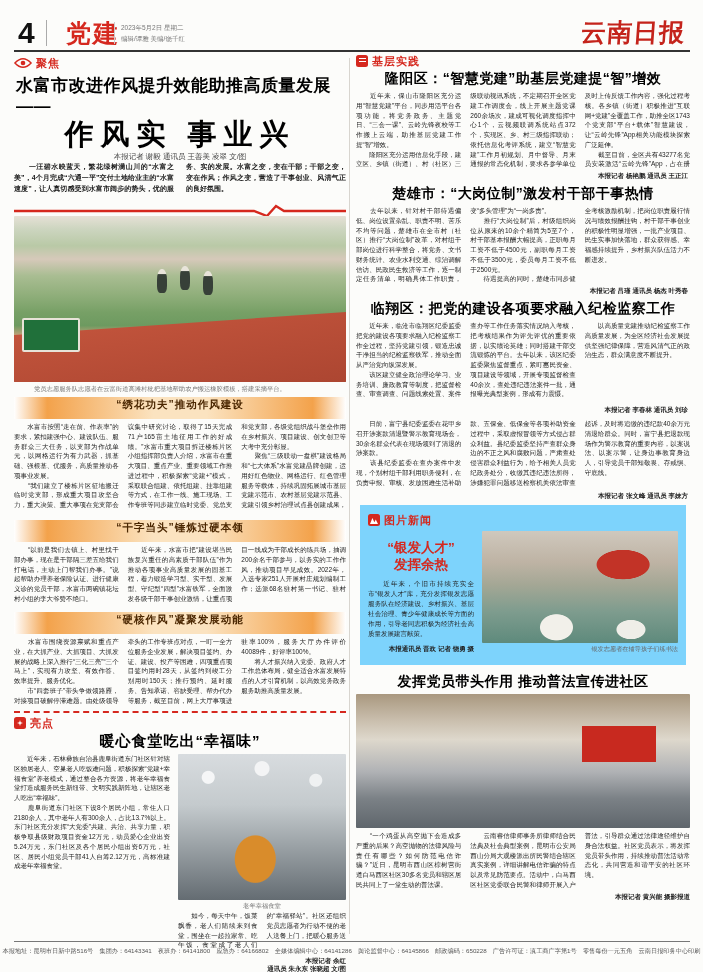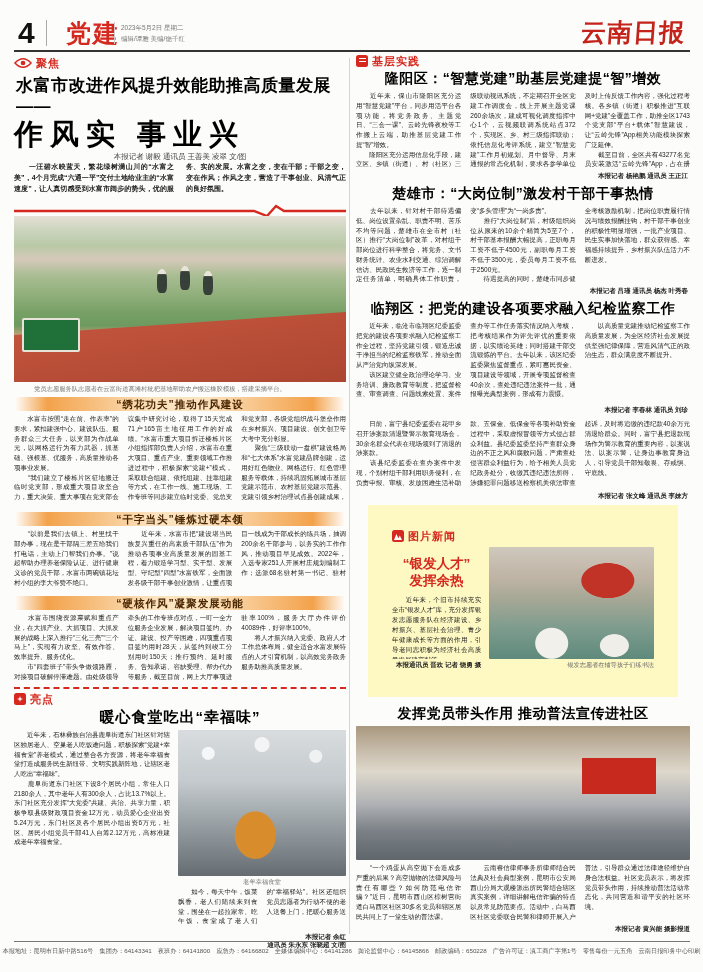--- a/index.html
+++ b/index.html
@@ -28,27 +28,27 @@
   .sq-icon{display:inline-block;width:12px;height:12px;background:#d5281e;border-radius:2.5px;position:relative;}
   .sq-icon .detail{position:absolute;left:2.5px;right:2.5px;top:3px;height:6px;
            background:repeating-linear-gradient(#fff 0 1px,transparent 1px 3px);}
   .sq-icon .mountain{position:absolute;left:2px;right:2px;bottom:2px;height:6px;background:#fff;
            clip-path:polygon(0 100%,30% 0,55% 70%,72% 25%,100% 100%);}
   .sq-icon .spark{position:absolute;left:3px;top:3px;width:6px;height:6px;background:#fff;
            clip-path:polygon(50% 0,62% 38%,100% 50%,62% 62%,50% 100%,38% 62%,0 50%,38% 38%);}
 
   
   .kicker{font-size:17px;font-weight:800;color:#000;margin:4px 0 0 2px;letter-spacing:.5px;}
-  .headline{font-size:29px;font-weight:900;text-align:left;letter-spacing:7px;line-height:34px;color:#000;}
+  .headline{font-size:29px;font-weight:900;text-align:center;letter-spacing:7px;line-height:34px;color:#000;}
   .byline-c{text-align:center;font-size:7.5px;color:#444;height:11px;line-height:11px;}
   .intro{column-count:2;column-gap:12px;column-fill:auto;height:40px;overflow:hidden;
          font-size:7px;font-weight:600;line-height:1.55;text-align:justify;white-space:pre-wrap;margin-bottom:2px;}
   .redline{display:block;margin-bottom:0;}
   .caption{font-size:6.3px;color:#777;line-height:9px;margin:2px 0 4px;text-indent:20px;}
-  .subhead{height:14px;line-height:14px;text-align:center;font-size:10.5px;font-weight:800;color:#4a2600;
+  .subhead{height:22px;line-height:14px;text-align:center;font-size:10.5px;font-weight:800;color:#4a2600;
            margin-bottom:3px;letter-spacing:1px;
            background:linear-gradient(90deg,#fff 0%,#f3a24b 10%,#fbe3c0 42%,#fbe3c0 58%,#f3a24b 90%,#fff 100%);}
   .body-txt{font-size:6.5px;line-height:1.5;color:#222;text-align:justify;white-space:pre-wrap;overflow:hidden;}
   .cols3{column-count:3;column-gap:9px;column-fill:auto;}
   .cols2{column-count:2;column-gap:9px;column-fill:auto;}
   .b1{height:95px;margin-bottom:3px;}
   .b2{height:64px;margin-bottom:3px;}
   .b3{height:70px;margin-bottom:4px;}
   .dash-div{border-top:2px dashed #d5281e;margin-bottom:3px;}
   .hl-title{font-size:15px;font-weight:900;text-align:center;margin:2px 0 3px;color:#000;letter-spacing:1px;}
@@ -81,21 +81,21 @@
       radial-gradient(ellipse at 76% 88%,#efeee8 0 14px,transparent 15px),
       linear-gradient(180deg,#cfc8bd 0%,#beb3a4 28%,#a4a795 48%,#7e9c8e 72%,#5e8a7c 100%);}
   .photo-class{height:134px;margin-bottom:3px;background:
       linear-gradient(180deg,#a9987f 0%,#cabfae 20%,#ded8cc 34%,#b0b2b5 58%,#7b8186 78%,#5f666c 100%);}
   .flag{position:absolute;right:34px;top:32px;width:74px;height:36px;background:#c8291f;}
 
   
   .art-title{font-size:14px;font-weight:800;text-align:center;letter-spacing:.5px;color:#000;margin:0 0 3px;}
   .rb1{height:80px;}.rb2{height:80px;}.rb3{height:84px;}.rb4{height:72px;}
   .r-byline{margin:1px 2px 5px 0;}
-  .pn-box{background:#fef9c3;padding:24px;height:144px;margin:2px 12px 8px;}
+  .pn-box{background:#7dd3fc;padding:8px;height:144px;margin:2px 4px 8px;}
   .pn-flex{display:flex;gap:8px;margin-top:4px;}
   .pn-left{width:106px;}
   .pn-title{color:#d5281e;font-size:13.5px;font-weight:900;text-align:center;line-height:17px;margin:8px 0 6px;}
   .pn-body{font-size:6.5px;line-height:1.55;text-align:justify;white-space:pre-wrap;height:64px;overflow:hidden;}
   .pn-byline{font-size:6.5px;font-weight:bold;text-align:right;margin-top:2px;}
   .pn-right{width:196px;}
   .pn-caption{font-size:6.2px;color:#666;text-align:right;margin-top:2px;}
   .rb5{height:62px;}
 
   

